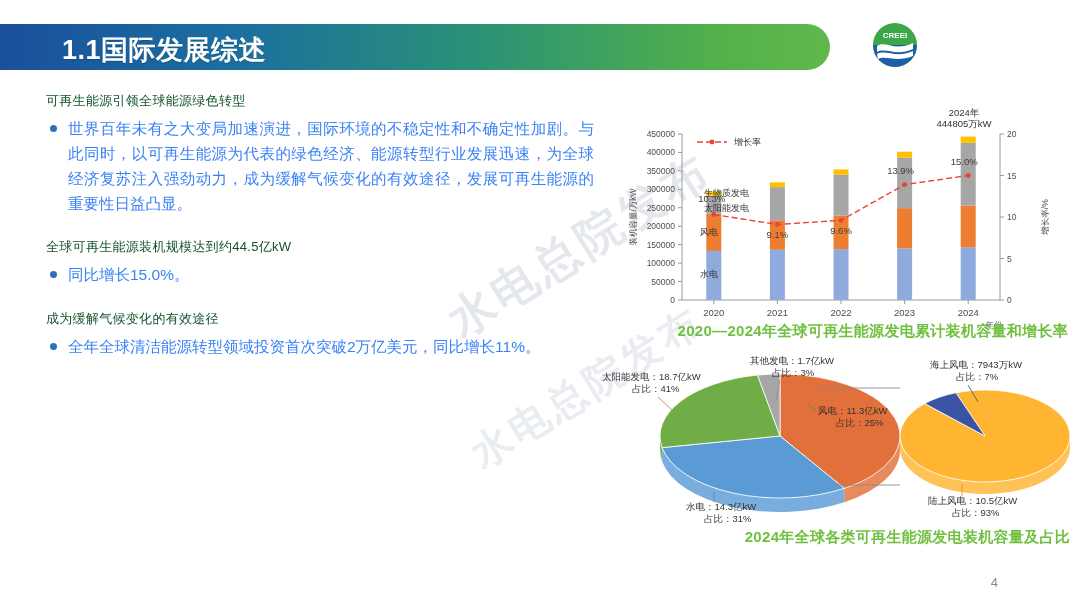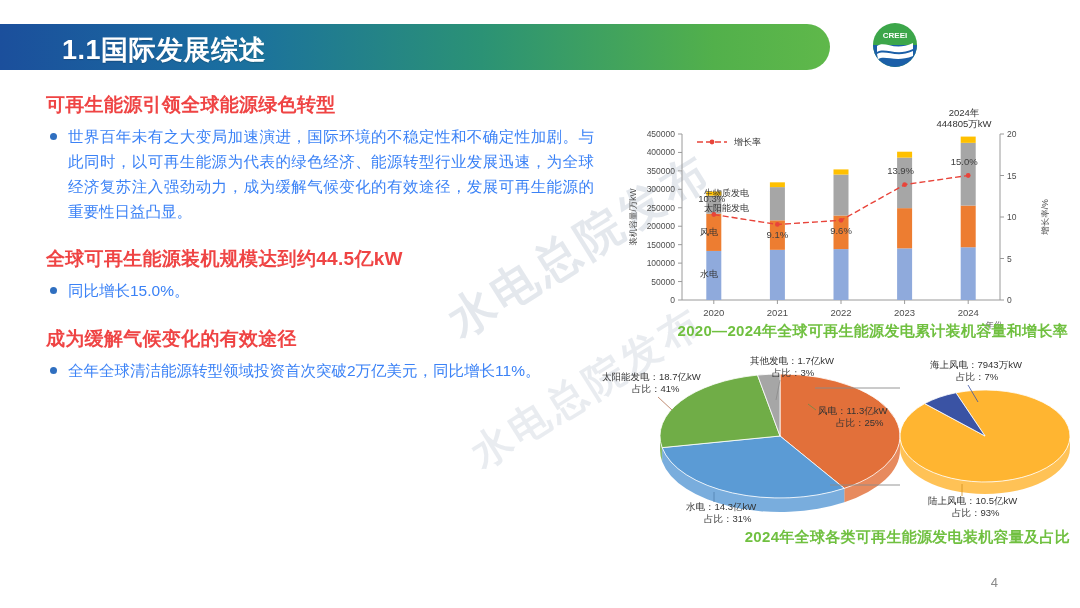--- a/index.html
+++ b/index.html
@@ -23,21 +23,21 @@
     text-shadow:0 1px 1px rgba(0,0,0,.18);
   }
   .logo-wrap{position:absolute;left:872px;top:22px;display:flex;align-items:flex-end;gap:9px;}
   .logo-mark{width:46px;height:46px;position:relative;}
   .logo-text-cn{font-size:19px;font-weight:bold;color:#1b4f9c;letter-spacing:.5px;line-height:1.05;}
   .logo-text-en{font-size:6.5px;font-weight:bold;color:#1b4f9c;letter-spacing:.2px;margin-top:2px;}
 
   
   .left-col{position:absolute;left:46px;top:92px;width:548px;}
   .sub-head{
-    font-size:19px;font-weight:bold;color:#ef4444;
+    font-size:13px;font-weight:normal;color:#14532d;
     margin:0 0 6px 0;letter-spacing:.3px;
   }
   .sub-head.spaced{margin-top:22px;}
   ul.bullets{list-style:none;margin:0 0 2px 0;padding:0;}
   ul.bullets li{
     position:relative;padding-left:22px;margin-bottom:4px;
     font-size:15.5px;color:#3b82f6;line-height:1.62;text-align:justify;
   }
   ul.bullets li::before{
     content:"";position:absolute;left:4px;top:9px;

